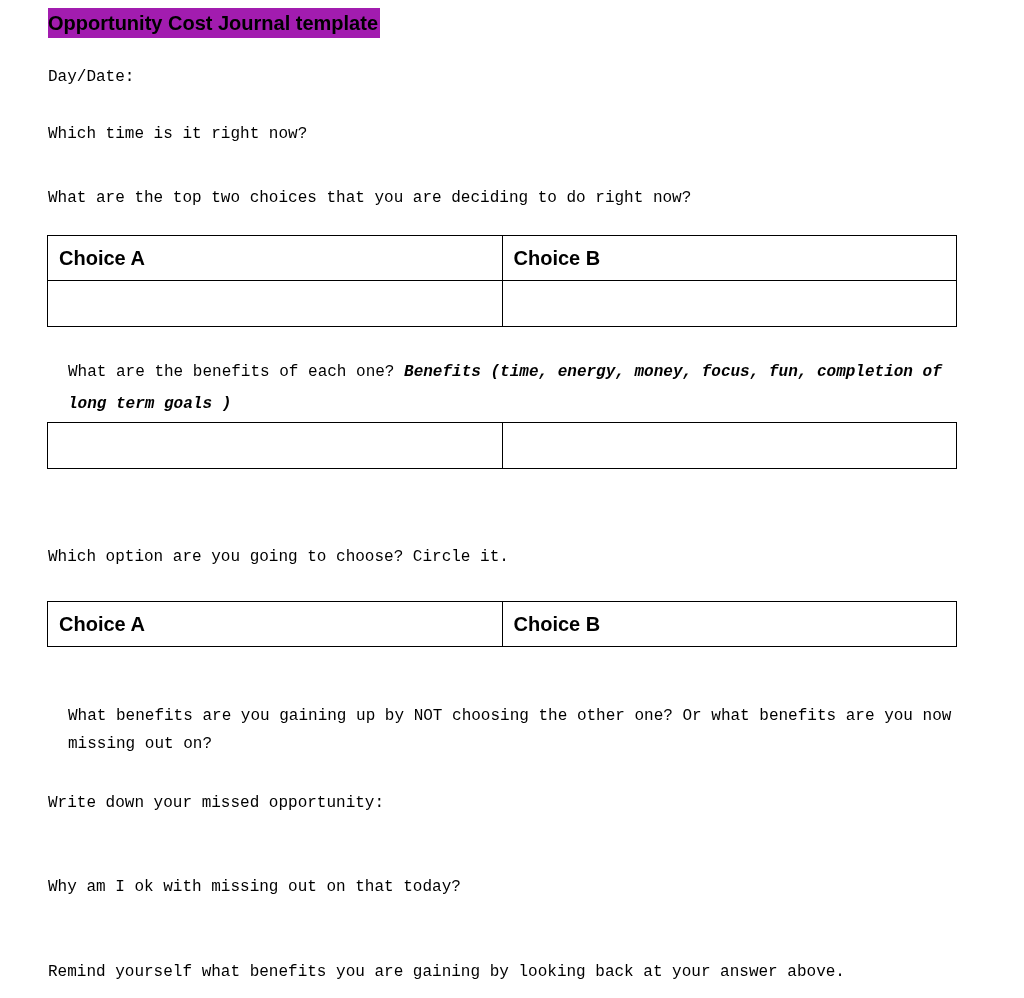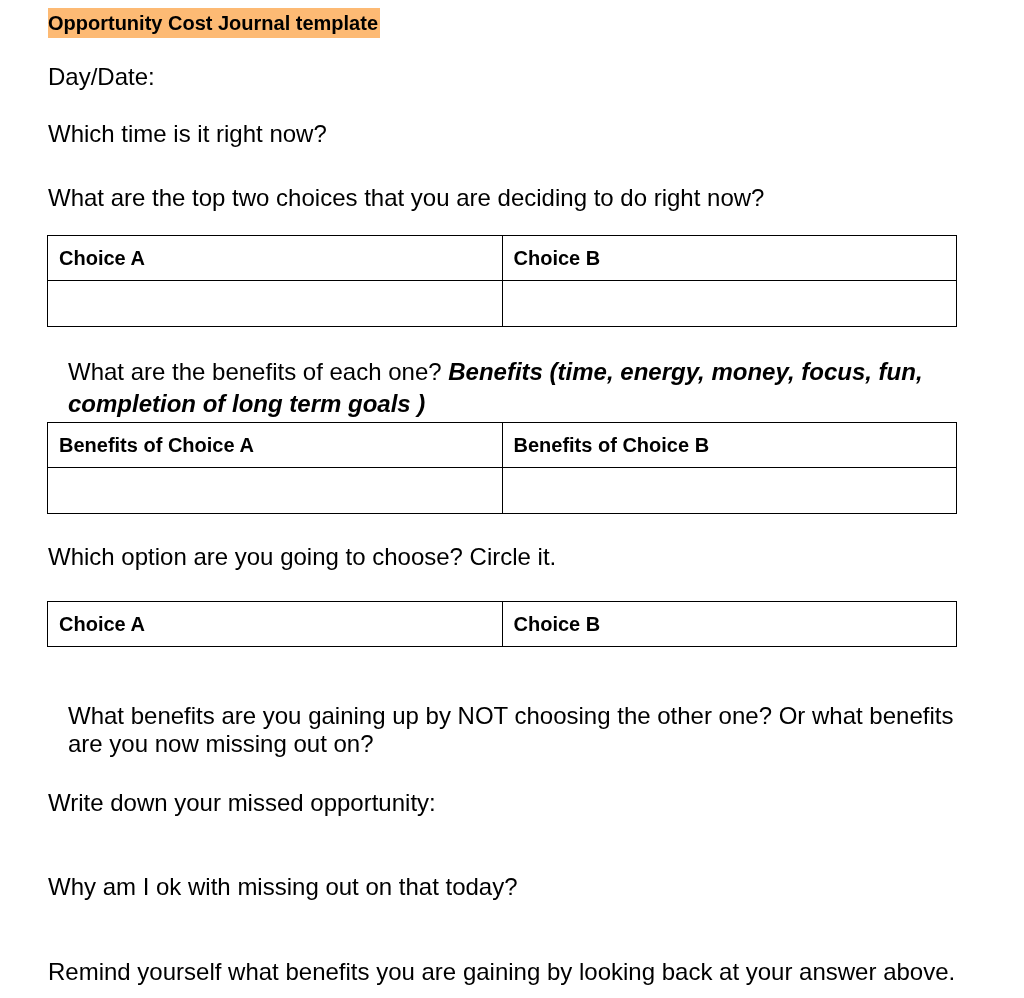--- a/index.html
+++ b/index.html
@@ -1,23 +1,23 @@
 <!DOCTYPE html>
 <html><head>
   <meta charset="utf-8">
   <style>
     html, body { margin: 0; padding: 0; background: #ffffff; }
     body {
       width: 1024px; height: 998px; position: relative; overflow: hidden;
       font-family: "Liberation Sans", sans-serif; color: #000;
     }
-    .abs { position: absolute; left: 48px; font-size: 24px; line-height: 32px; white-space: nowrap; }
+    .abs { position: absolute; left: 48px; font-size: 16px; line-height: 32px; white-space: nowrap; font-family: Liberation Mono, monospace; }
     .title {
       position: absolute; left: 48px; top: 8px; height: 30px; line-height: 30px;
-      font-size: 20px; font-weight: bold; background: #fdba74; padding-right: 2px;
+      font-size: 20px; font-weight: bold; background: #a21caf; padding-right: 2px;
     }
     .tbl {
       position: absolute; left: 47px; width: 910px; border-collapse: collapse;
       table-layout: fixed;
       padding-left: 12px;
     }
     .tbl td {
       border: 1.5px solid #000; padding: 0 11px; font-size: 20px; font-weight: bold;
       height: 44px; vertical-align: middle;
     }
@@ -48,24 +48,20 @@
   </tr>
 </tbody>
   </table>
 
 <div class="abs wrap" style="top:356px;">
   <span>What are the benefits of each one? </span><span class="bi">Benefits (time, energy, money, focus, fun, completion of long term goals )</span>
 </div>
 
 <table class="tbl" style="top:422px;">
   <tbody>
-      <tr>
-    <td>Benefits of Choice A</td>
-    <td>Benefits of Choice B</td>
-  </tr>
   <tr>
     <td class="empty"></td>
     <td class="empty"></td>
   </tr>
 </tbody>
   </table>
 
 <div class="abs" style="top:541px;">Which option are you going to choose? Circle it.</div>
 
 <table class="tbl" style="top:601px;">

